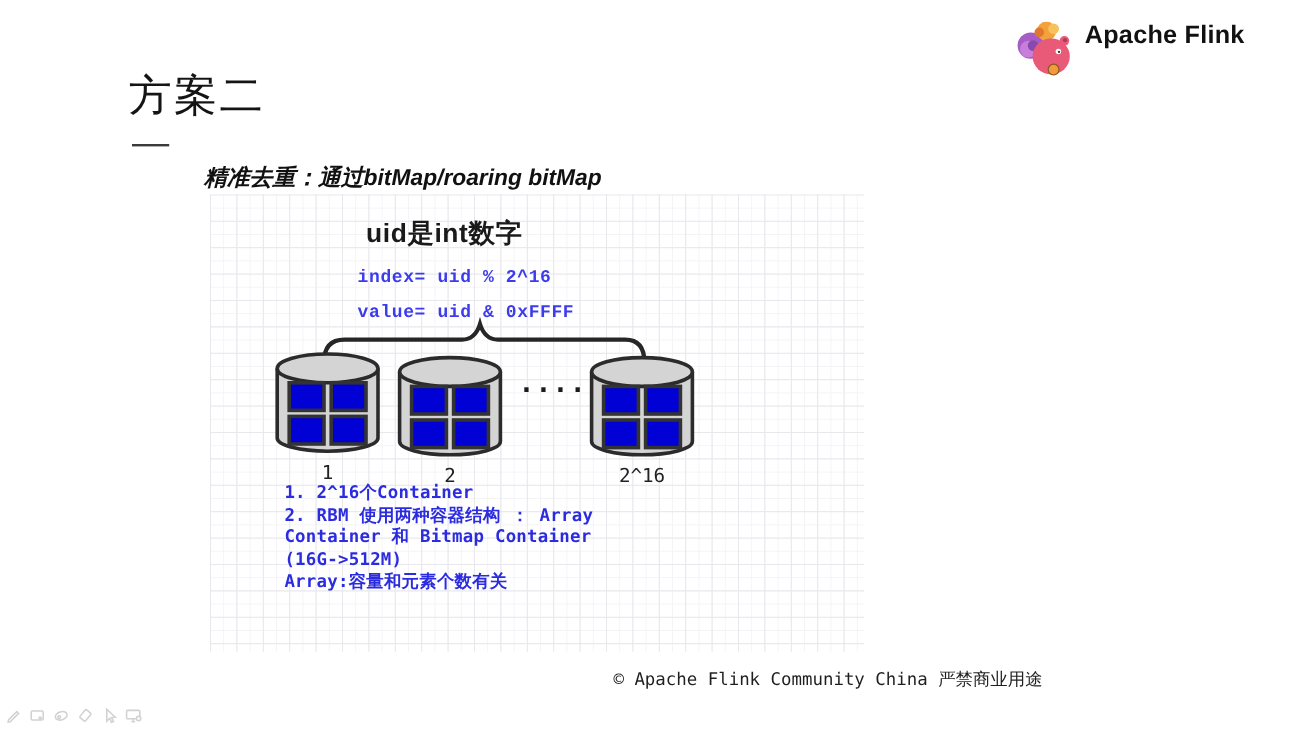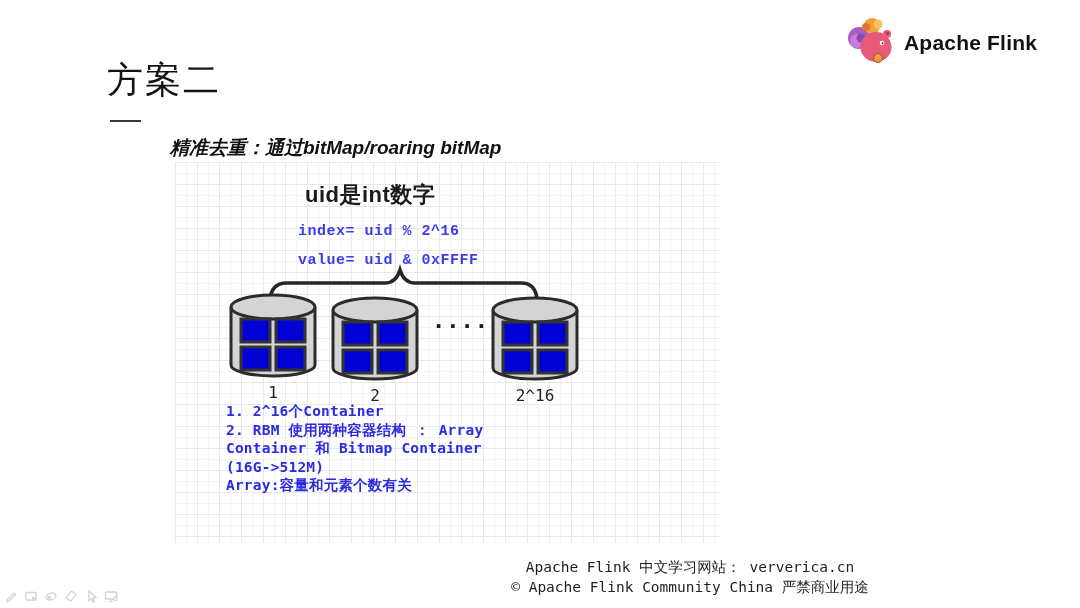--- a/index.html
+++ b/index.html
@@ -2,21 +2,21 @@
 <html><head>
 <meta charset="utf-8">
 <style>
   * { margin: 0; padding: 0; box-sizing: border-box; }
   html, body { width: 1080px; height: 608px; background: #fff; overflow: hidden; }
   body { font-family: "Liberation Sans", sans-serif; position: relative; }
 
   .abs { position: absolute; }
 
   
-  .logo-wrap { left: 846px; top: 18px; display: flex; align-items: center; gap: 10px; }
+  .logo-wrap { left: 846px; top: 18px; display: flex; align-items: flex-start; gap: 10px; }
   .logo-text { font-size: 21px; font-weight: bold; color: #111; letter-spacing: 0.2px; }
 
   .slide-title {
     left: 107px; top: 56px;
     font-family: "DejaVu Serif", "Liberation Serif", serif;
     font-size: 36px; color: #141414; letter-spacing: 2px;
   }
   .title-underline { left: 110px; top: 120px; width: 31px; height: 2px; background: #3a3a3a; }
 
   .slide-subtitle {
@@ -56,21 +56,21 @@
     font-size: 16px; color: #222; margin-top: -1px;
   }
 
   .dots {
     left: 432px; top: 308px;
     font-family: "DejaVu Sans Mono", monospace;
     font-size: 22px; font-weight: bold; color: #1a1a1a; letter-spacing: 1px;
   }
 
   .notes {
-    left: 226px; top: 402px;
+    left: 237px; top: 402px;
     font-family: "DejaVu Sans Mono", monospace;
     font-size: 14.5px; font-weight: bold; color: #2b2bdf;
     line-height: 18.6px; letter-spacing: 0.2px; white-space: nowrap;
   }
 
   .footer {
     left: 450px; top: 558px; width: 480px; text-align: center;
     font-family: "DejaVu Sans Mono", monospace;
     font-size: 14.5px; color: #1f1f1f; line-height: 19.5px;
   }
@@ -166,21 +166,20 @@
 
 <div class="abs notes">
   <div>1. 2^16个Container</div>
   <div>2. RBM 使用两种容器结构 ： Array</div>
   <div>Container 和 Bitmap Container</div>
   <div>(16G-&gt;512M)</div>
   <div>Array:容量和元素个数有关</div>
 </div>
 
 <div class="abs footer">
-  <div>Apache Flink 中文学习网站：  ververica.cn</div>
   <div>© Apache Flink Community China  严禁商业用途</div>
 </div>
 
 <div class="abs anno-toolbar">
   <span>
     <svg width="14" height="14" viewBox="0 0 14 14" fill="none" stroke="#d2d2d2" stroke-width="1.3">
       <path d="M3 11 L10 4 L11.5 5.5 L4.5 12.5 L2.8 12.8 Z"></path>
     </svg>
   </span>
   <span>

